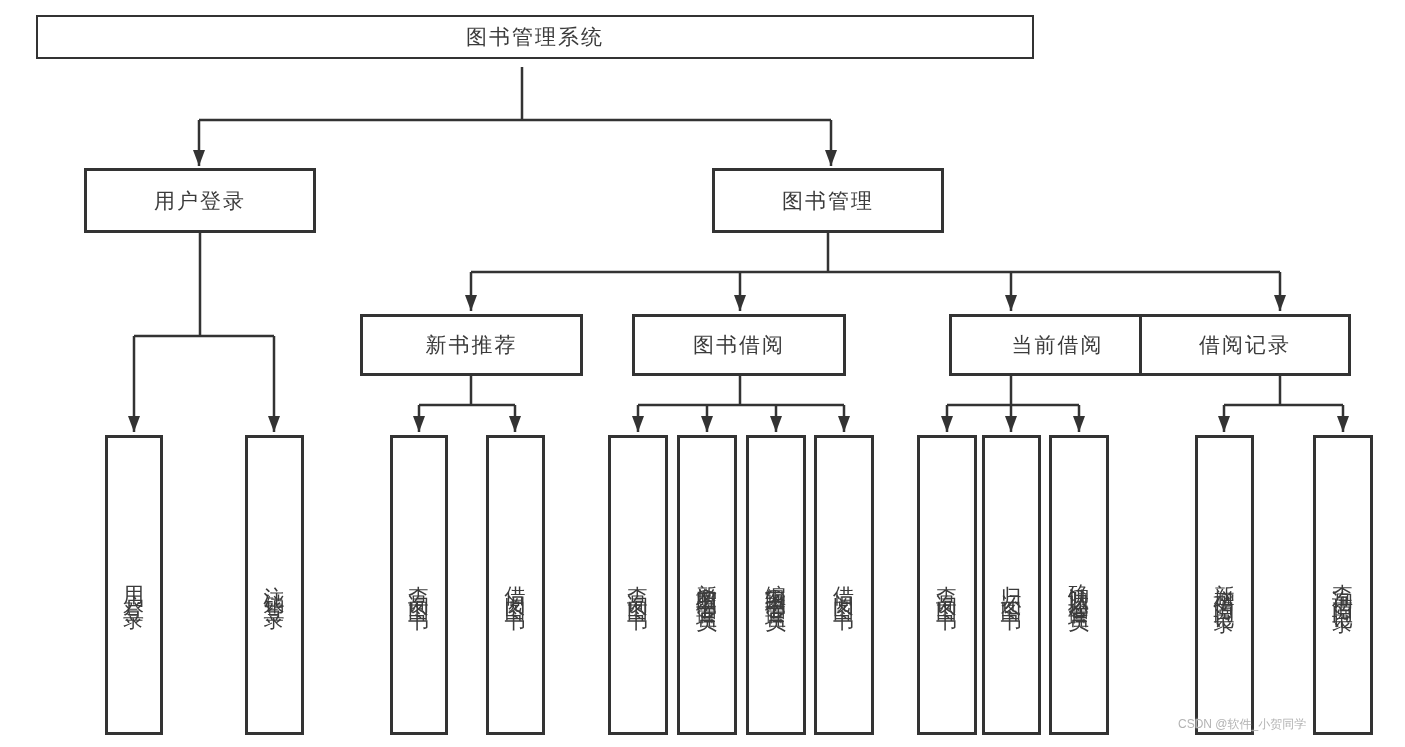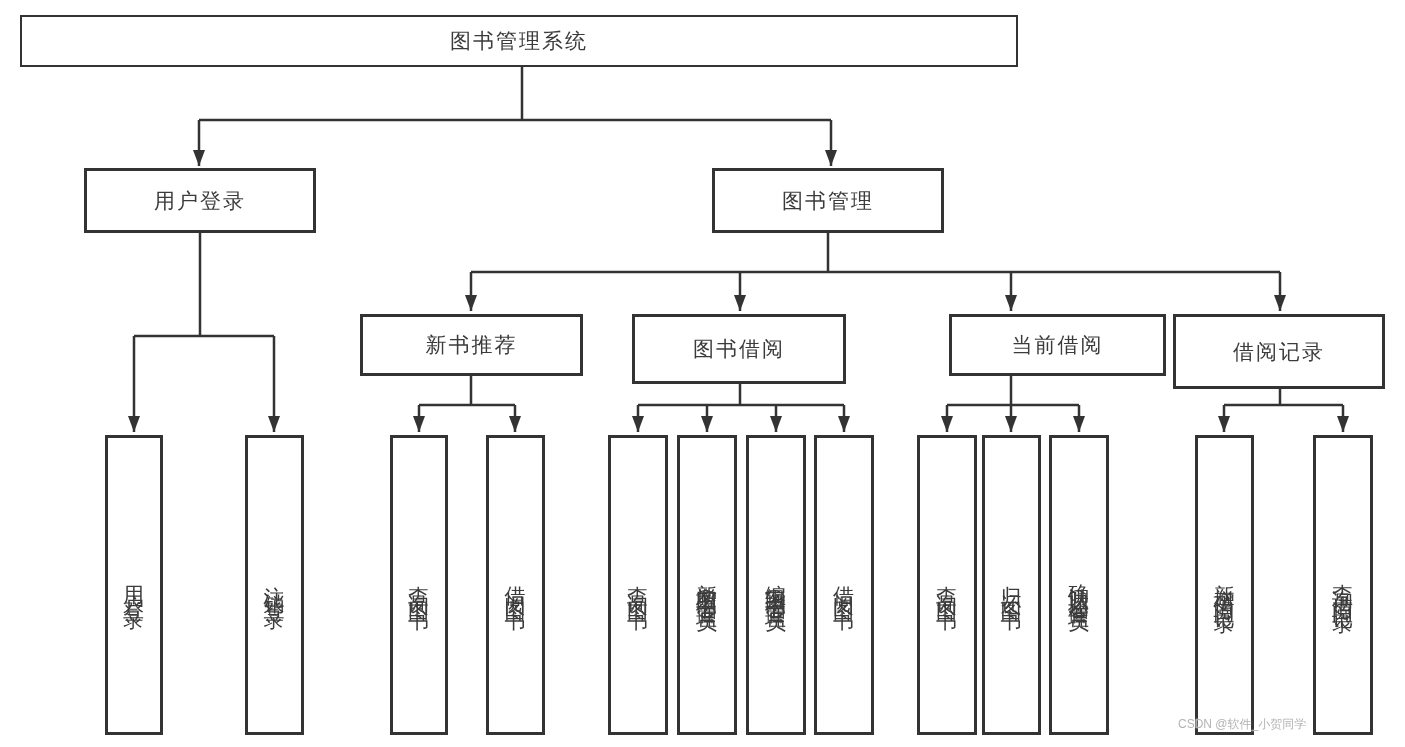--- a/index.html
+++ b/index.html
@@ -32,29 +32,29 @@
     align-items: center;
     justify-content: center;
     color: #3b3b3b;
     font-size: 21px;
     letter-spacing: 2px;
     z-index: 2;
     white-space: nowrap;
   }
 
   
-  .n-root    { left: 20px;   top: 15px;  width: 998px; height: 52px; border-width: 2px; }
+  .n-root    { left: 36px;   top: 15px;  width: 998px; height: 44px; border-width: 2px; }
   
   .n-user    { left: 84px;   top: 168px; width: 232px; height: 65px; }
   .n-bookm   { left: 712px;  top: 168px; width: 232px; height: 65px; }
   
   .n-newrec  { left: 360px;  top: 314px; width: 223px; height: 62px; }
-  .n-borrow  { left: 632px;  top: 314px; width: 214px; height: 70px; justify-content: center; }
+  .n-borrow  { left: 632px;  top: 314px; width: 214px; height: 62px; justify-content: center; }
   .n-current { left: 903px;  top: 314px; width: 217px; height: 62px; margin-left: 46px; }
-  .n-records { left: 1173px; top: 314px; width: 212px; height: 75px; }
+  .n-records { left: 1139px; top: 314px; width: 212px; height: 62px; }
 
   
   .leaf {
     top: 435px;
     height: 300px;
     font-size: 21px;
   }
   .leaf span {
     writing-mode: vertical-lr;
     letter-spacing: 8px;

